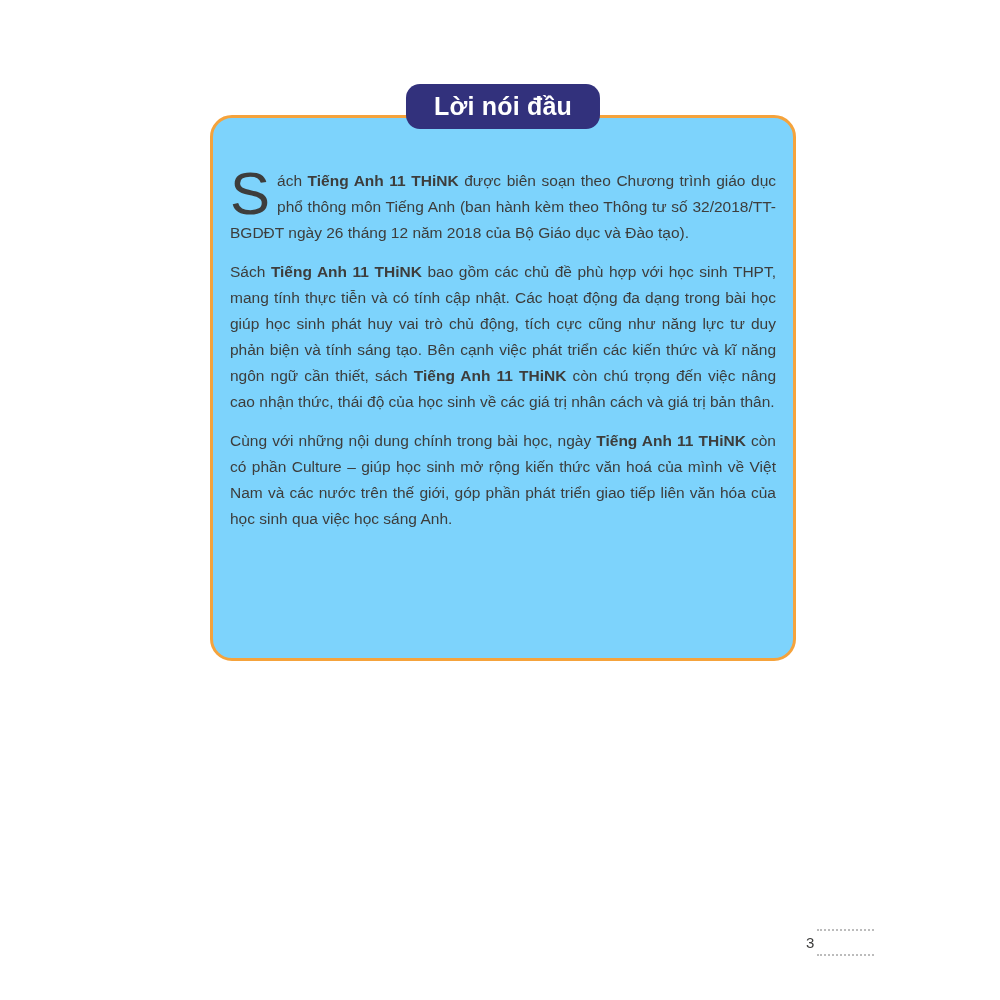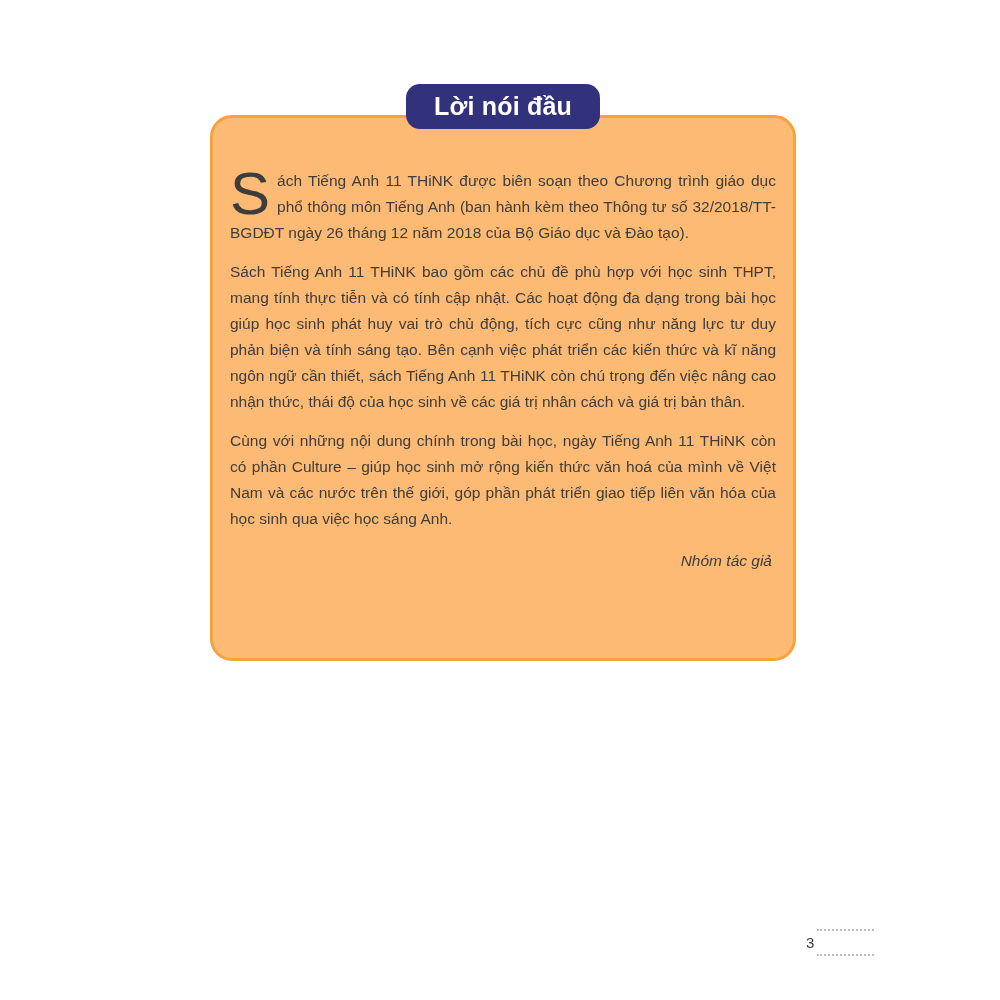--- a/index.html
+++ b/index.html
@@ -13,21 +13,21 @@
     overflow: hidden;
   }
   .preface-box {
     position: absolute;
     left: 210px;
     top: 115px;
     width: 586px;
     height: 546px;
     border: 3px solid var(--accent-orange, #F5A33C);
     border-radius: 22px;
-    background: #fdba74;
+    background: #7dd3fc;
   }
   .title-badge {
     position: absolute;
     top: -34px;
     left: 50%;
     transform: translateX(-50%);
     background: var(--badge-navy, #32317C);
     color: #ffffff;
     border-radius: 14px;
     padding: 8px 28px;
@@ -39,21 +39,21 @@
   .content {
     padding: 50px 17px 0 17px;
     color: var(--text-color, #3D3D3C);
   }
   .para {
     font-size: 15.5px;
     line-height: 26px;
     text-align: justify;
     margin: 0 0 13px 0;
   }
-  .bold { font-weight: normal; }
+  .bold { font-weight: bold; }
   .drop-cap {
     float: left;
     font-size: 60px;
     line-height: 47px;
     padding: 2px 7px 0 0;
   }
   .signature {
     text-align: right;
     font-style: italic;
     font-size: 15.5px;
@@ -87,21 +87,20 @@
   <div class="preface-box">
     <div class="title-badge">
       <span>Lời nói đầu</span>
     </div>
     <div class="content">
       <div>
           <p class="para"><span class="drop-cap">S</span><span>ách </span><span class="bold">Tiếng Anh 11 THiNK</span><span> được biên soạn theo Chương trình giáo dục phổ thông môn Tiếng Anh (ban hành kèm theo Thông tư số 32/2018/TT-BGDĐT ngày 26 tháng 12 năm 2018 của Bộ Giáo dục và Đào tạo).</span></p>
           <p class="para"><span>Sách </span><span class="bold">Tiếng Anh 11 THiNK</span><span> bao gồm các chủ đề phù hợp với học sinh THPT, mang tính thực tiễn và có tính cập nhật. Các hoạt động đa dạng trong bài học giúp học sinh phát huy vai trò chủ động, tích cực cũng như năng lực tư duy phản biện và tính sáng tạo. Bên cạnh việc phát triển các kiến thức và kĩ năng ngôn ngữ cần thiết, sách </span><span class="bold">Tiếng Anh 11 THiNK</span><span> còn chú trọng đến việc nâng cao nhận thức, thái độ của học sinh về các giá trị nhân cách và giá trị bản thân.</span></p>
           <p class="para"><span>Cùng với những nội dung chính trong bài học, ngày </span><span class="bold">Tiếng Anh 11 THiNK</span><span> còn có phần Culture – giúp học sinh mở rộng kiến thức văn hoá của mình về Việt Nam và các nước trên thế giới, góp phần phát triển giao tiếp liên văn hóa của học sinh qua việc học sáng Anh.</span></p>
         </div>
-      <div class="signature">Nhóm tác giả</div>
     </div>
   </div>
 
   <div class="pagenum-block">
     <div class="dotted"></div>
     <div class="num">3</div>
     <div class="dotted"></div>
   </div>
 
 </div>

